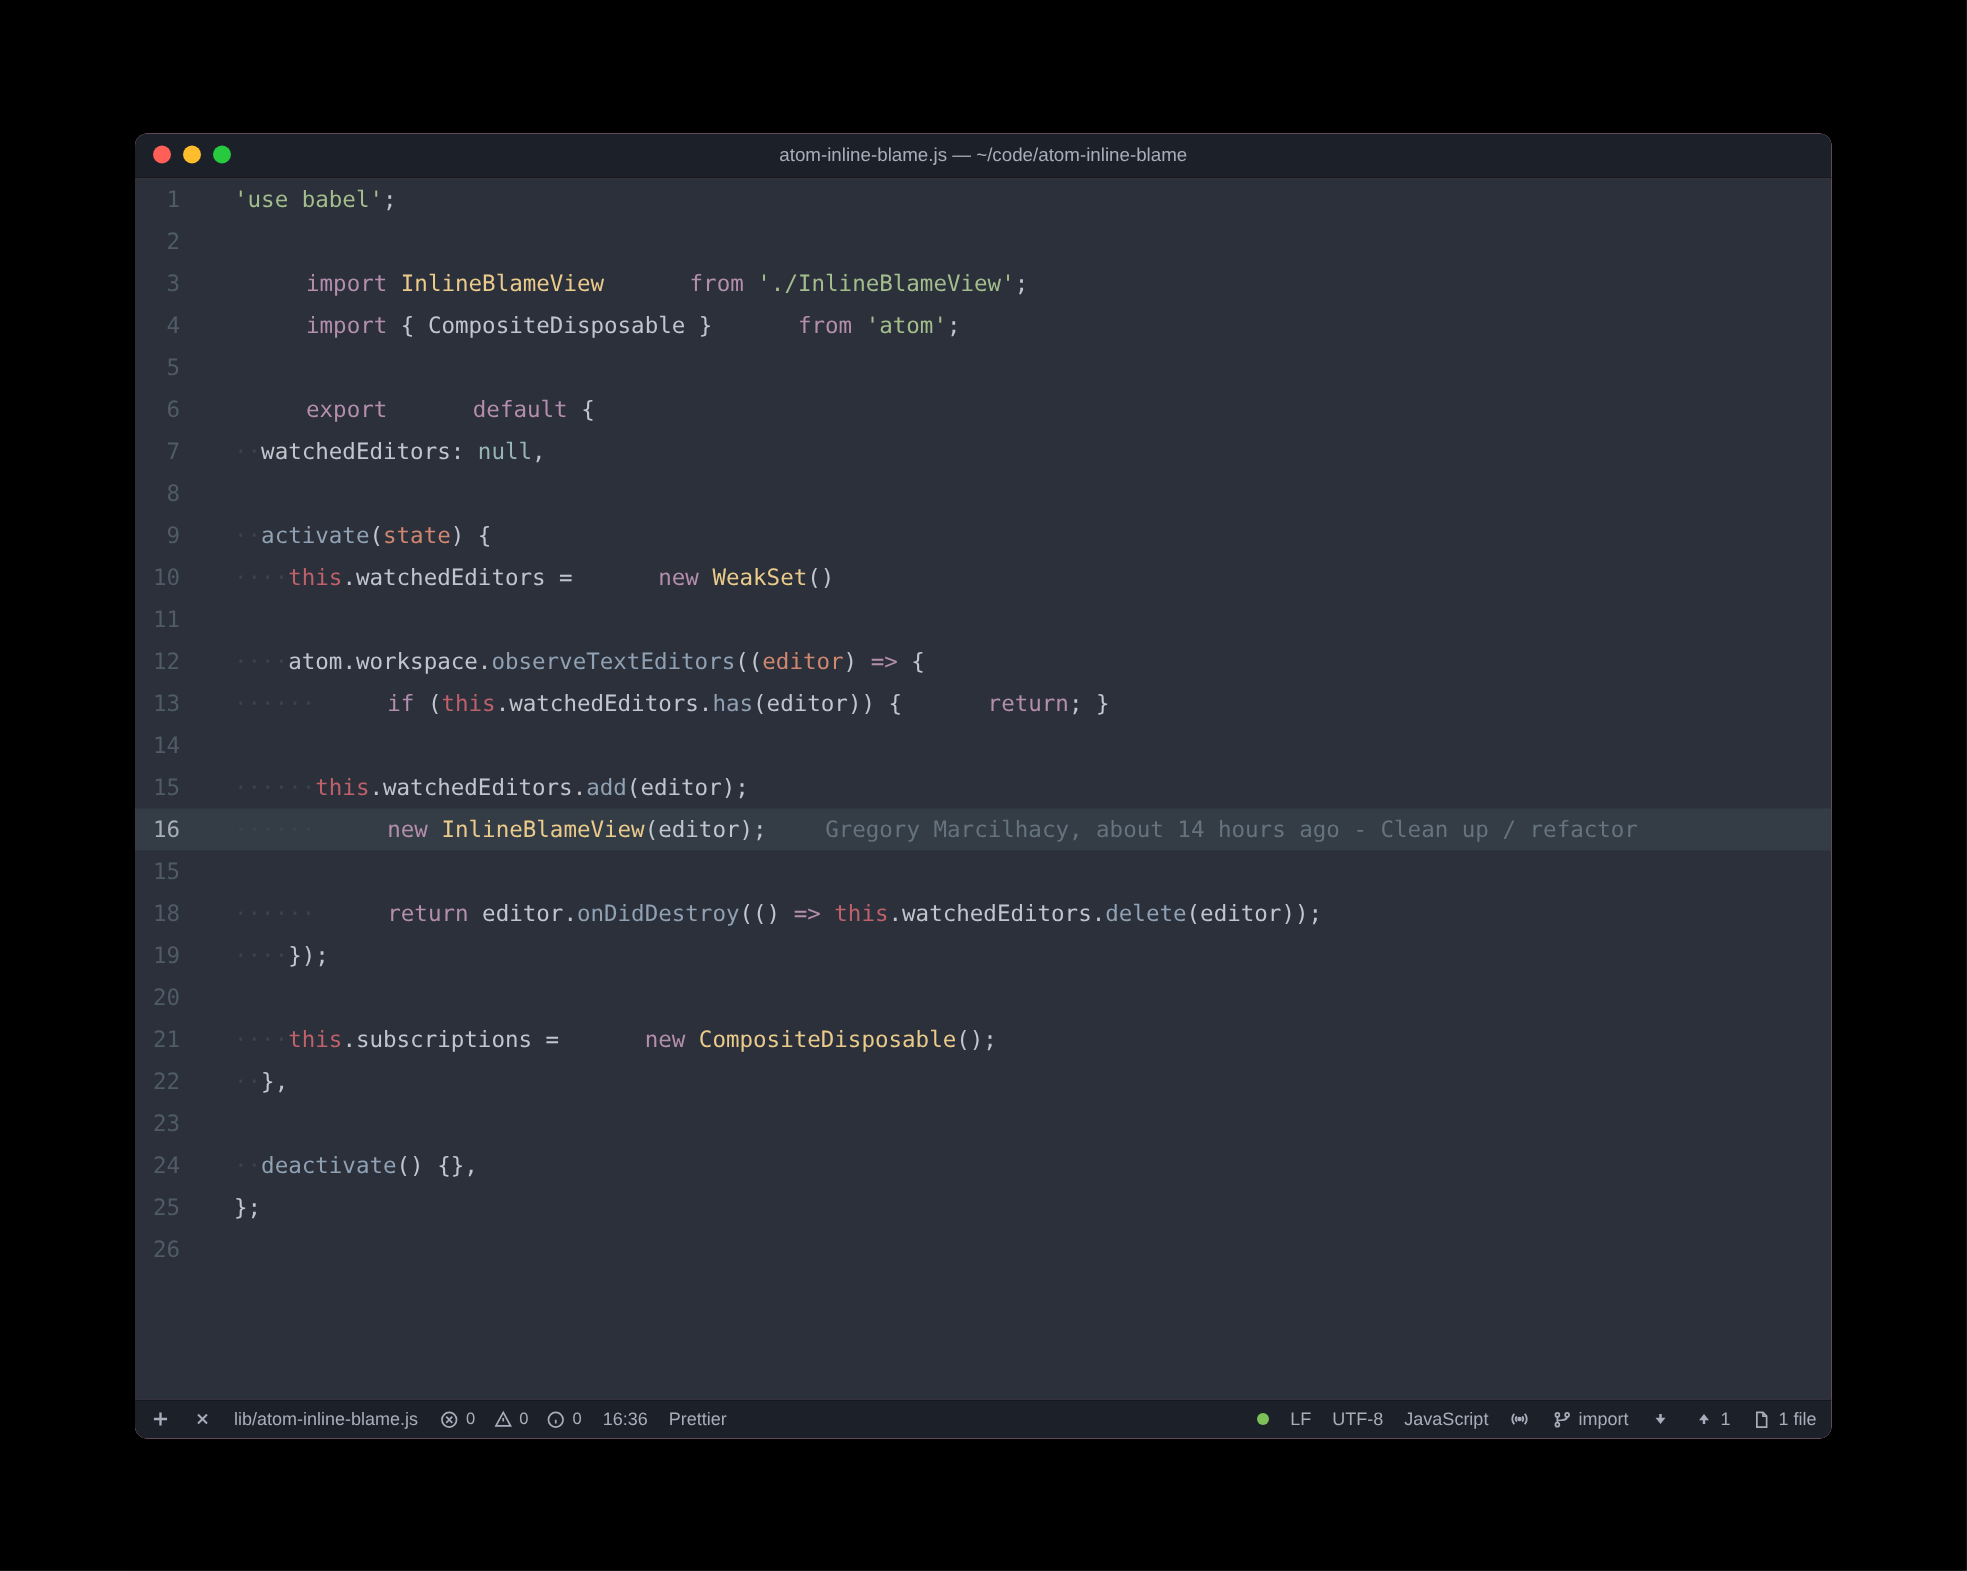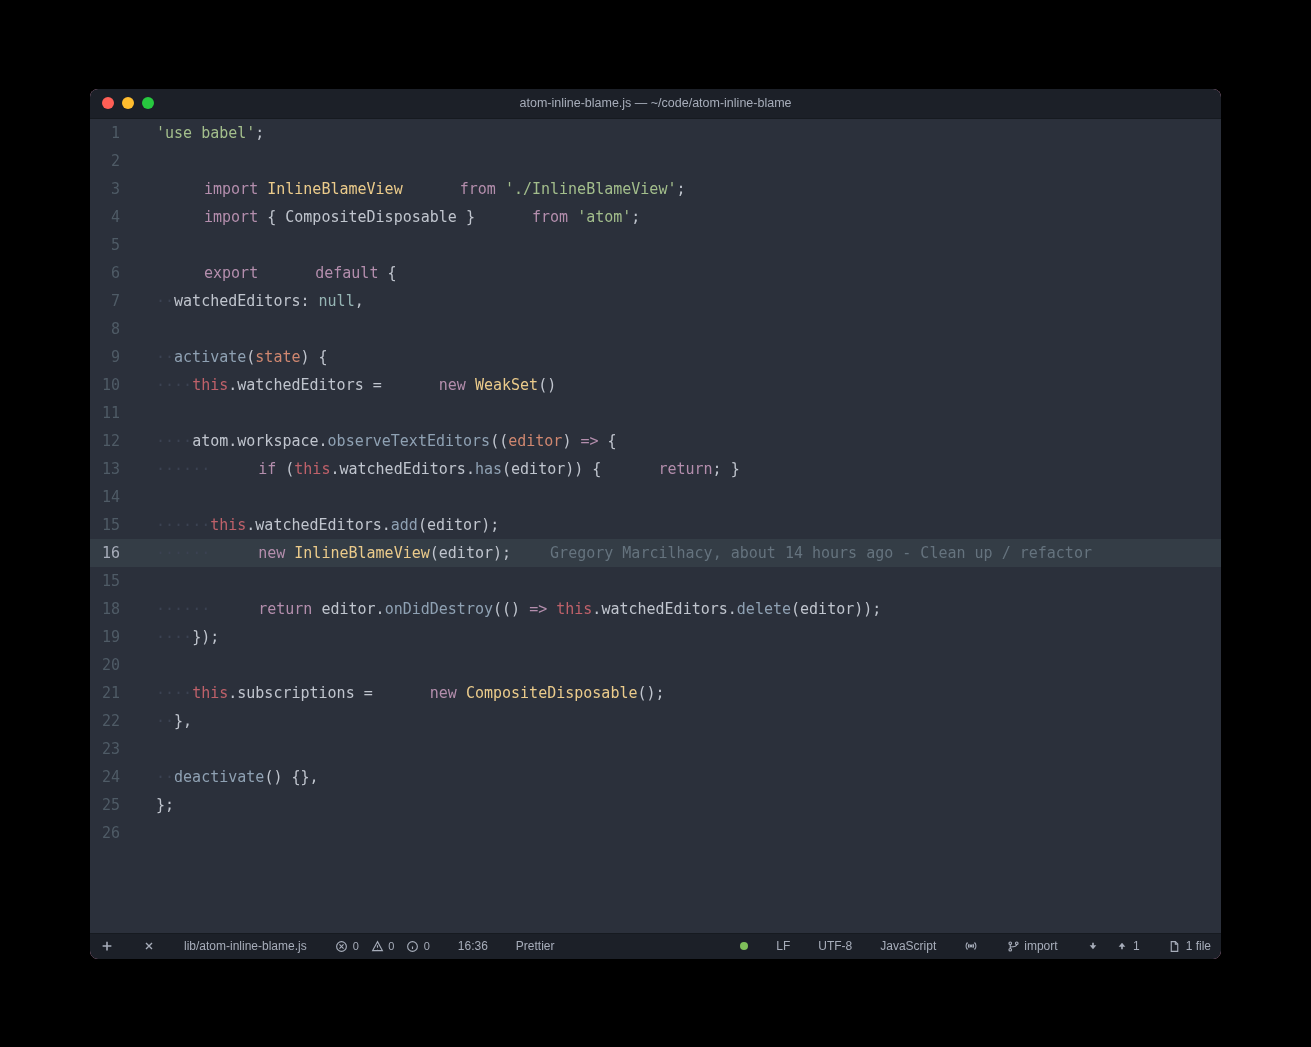--- a/index.html
+++ b/index.html
@@ -81,21 +81,21 @@
 
   .blame { color: #65737e; margin-left: 30px; }
 
   
   .statusbar {
     height: 26px; background: #1c2028; border-top: 1px solid #161a20;
     display: flex; align-items: center; justify-content: space-between;
     font-family: -apple-system, sans-serif; font-size: 12px; color: #a7adba;
     padding: 0 10px;
   }
-  .status-left, .status-right { display: flex; align-items: center; gap: 28px; }
+  .status-left, .status-right { display: flex; align-items: center; gap: 14px; }
   .sb-item { display: flex; align-items: center; gap: 4px; }
   .ico { width: 14px; height: 14px; display: inline-flex; align-items: center; justify-content: center; }
   .dot-green { width: 8px; height: 8px; border-radius: 50%; background: #7fbf5a; }
   .tiny { font-size: 11px; }
 
   svg { display: block; }
 </style>
 </head>
 <body>
 

